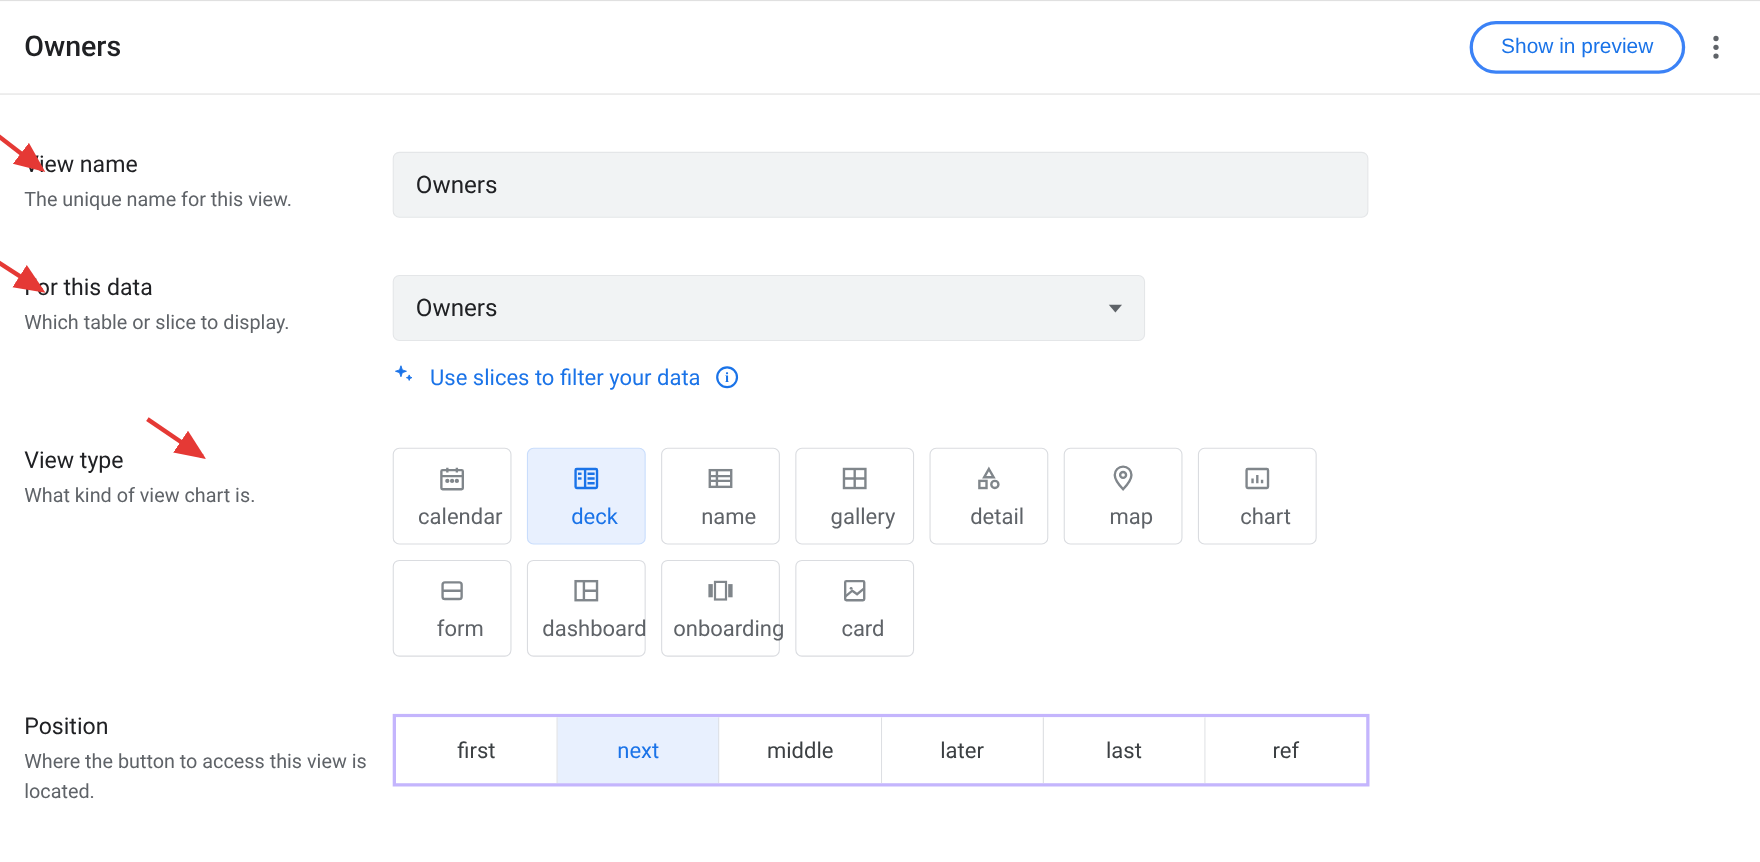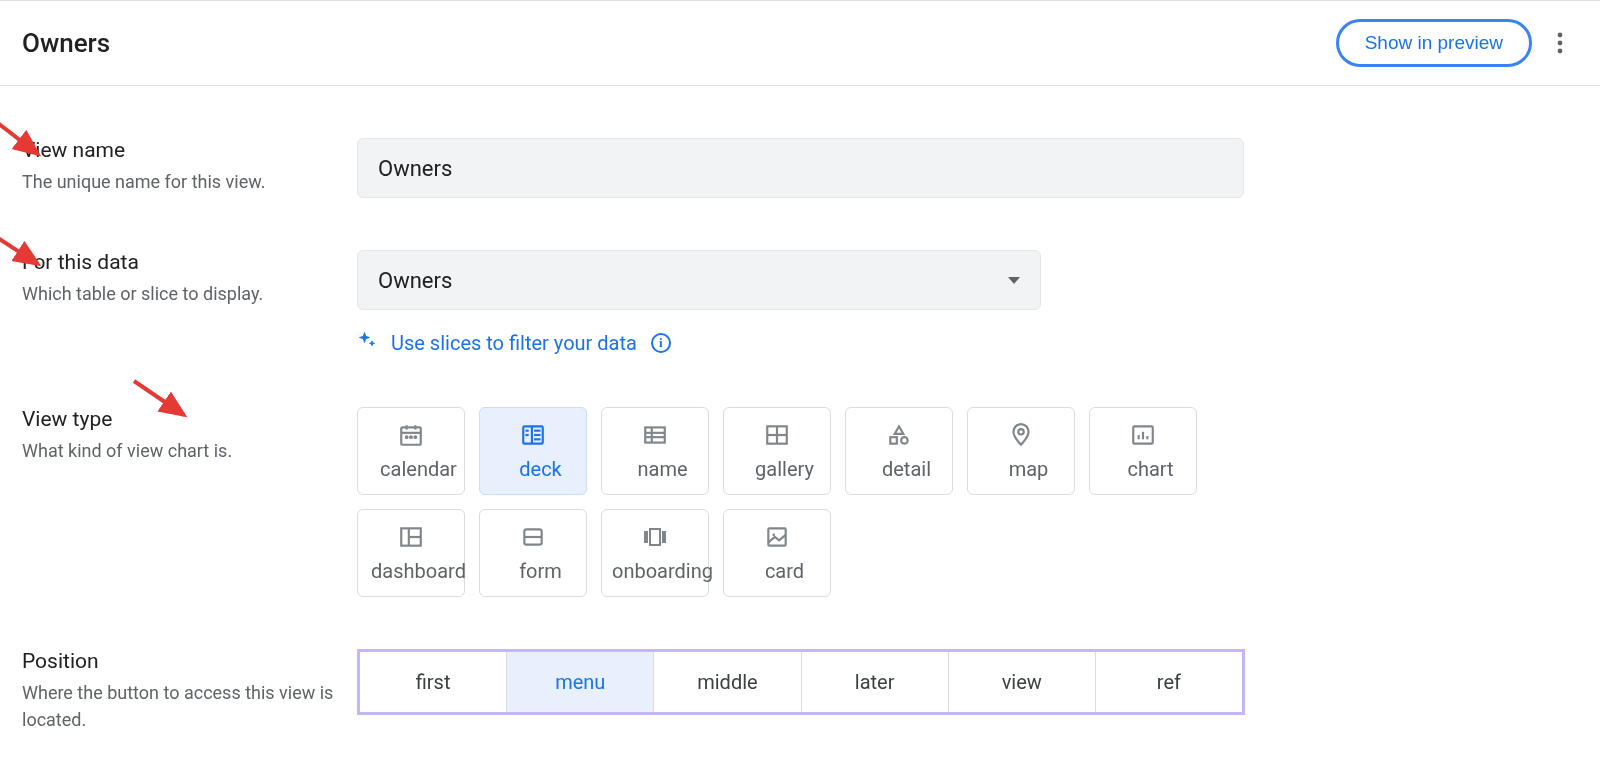--- a/index.html
+++ b/index.html
@@ -356,35 +356,35 @@
                 <line x1="8" y1="16" x2="8" y2="12"></line>
                 <line x1="12" y1="16" x2="12" y2="9"></line>
                 <line x1="16" y1="16" x2="16" y2="13"></line>
               </svg>
             </div>
             <div class="label">chart</div>
           </div>
           <div class="vt-tile">
             <div class="icon">
               <svg width="26" height="26" viewBox="0 0 24 24" fill="none" stroke="currentColor" stroke-width="2">
+                <rect x="4" y="5" width="16" height="14" rx="2"></rect>
+                <line x1="4" y1="12" x2="20" y2="12"></line>
+              </svg>
+            </div>
+            <div class="label">form</div>
+          </div>
+          <div class="vt-tile">
+            <div class="icon">
+              <svg width="26" height="26" viewBox="0 0 24 24" fill="none" stroke="currentColor" stroke-width="2">
                 <rect x="3" y="4" width="18" height="16"></rect>
                 <line x1="10" y1="4" x2="10" y2="20"></line>
                 <line x1="10" y1="12" x2="21" y2="12"></line>
               </svg>
             </div>
             <div class="label">dashboard</div>
-          </div>
-          <div class="vt-tile">
-            <div class="icon">
-              <svg width="26" height="26" viewBox="0 0 24 24" fill="none" stroke="currentColor" stroke-width="2">
-                <rect x="4" y="5" width="16" height="14" rx="2"></rect>
-                <line x1="4" y1="12" x2="20" y2="12"></line>
-              </svg>
-            </div>
-            <div class="label">form</div>
           </div>
           <div class="vt-tile">
             <div class="icon">
               <svg width="28" height="26" viewBox="0 0 28 24" fill="none" stroke="currentColor" stroke-width="2">
                 <rect x="3" y="6" width="4" height="12" fill="currentColor" stroke="none"></rect>
                 <rect x="9" y="4" width="10" height="16"></rect>
                 <rect x="21" y="6" width="4" height="12" fill="currentColor" stroke="none"></rect>
               </svg>
             </div>
             <div class="label">onboarding</div>
@@ -404,22 +404,22 @@
   </div>
 
   <div class="section">
     <div class="label-col">
       <div class="label-title">Position</div>
       <div class="label-desc">Where the button to access this view is located.</div>
     </div>
     <div class="control-col">
       <div class="pos-row" id="pos-row">
           <div class="pos-seg">first</div>
-          <div class="pos-seg selected">menu</div>
+          <div class="pos-seg selected">next</div>
           <div class="pos-seg">middle</div>
           <div class="pos-seg">later</div>
-          <div class="pos-seg">view</div>
+          <div class="pos-seg">last</div>
           <div class="pos-seg">ref</div>
         </div>
     </div>
   </div>
 
 </div>
 
 </body></html>

